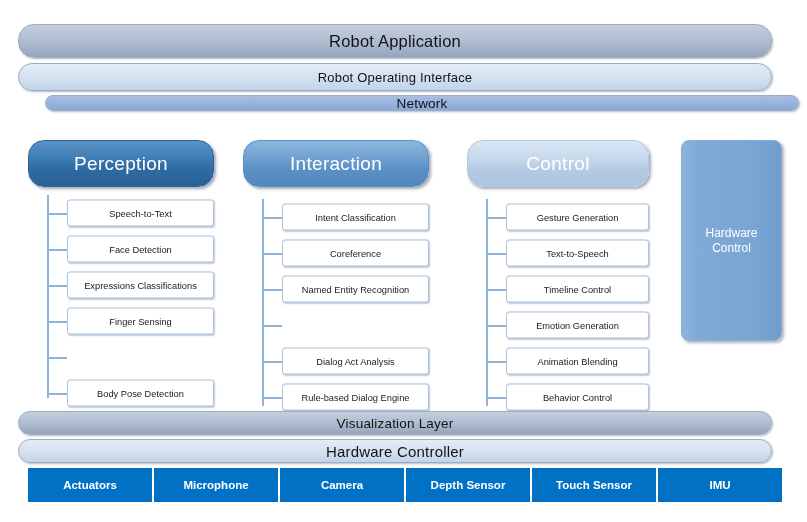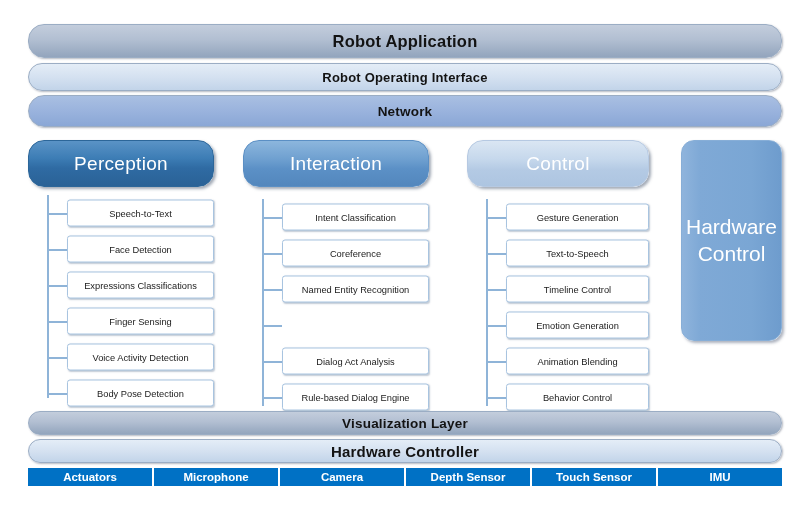--- a/index.html
+++ b/index.html
@@ -7,42 +7,42 @@
     width: 807px; height: 522px;
     background: #ffffff;
     font-family: "Liberation Sans", sans-serif;
     overflow: hidden;
   }
   #diagram { position: relative; width: 807px; height: 522px; background:#fff; }
 
   
   .layer-bar {
     position: absolute;
-    left: 28px; width: 754px;
+    left: 18px; width: 754px;
     display: flex; align-items: center; justify-content: center;
     border-radius: 16px;
     border: 1px solid #9badc4;
     box-shadow: 1px 1px 2px rgba(90,100,120,.45);
-    font-weight: bold;
+    font-weight: normal;
     color: #131313;
     letter-spacing: .2px;
   }
   .bar-gray {
     background: linear-gradient(to bottom, #c3cddc 0%, #b2bfd2 45%, #93a5bd 100%);
   }
   .bar-pale {
     background: linear-gradient(to bottom, #e4edf7 0%, #d3e0f0 55%, #c2d4e9 100%);
   }
   .bar-blue {
     background: linear-gradient(to bottom, #a9bfe2 0%, #9ab3dd 50%, #8aa7d6 100%);
   }
 
   #bar-robot-application { top: 24px;  height: 34px; font-size: 16.5px; }
   #bar-robot-operating    { top: 63px;  height: 28px; font-size: 13px; }
-  #bar-network            { top: 95px;  height: 32px; font-size: 13.5px; }
+  #bar-network            { top: 95px;  height: 16px; font-size: 13.5px; margin-left: 27px; }
   #bar-visualization      { top: 411px; height: 24px; font-size: 13.5px; }
   #bar-hardware-controller{ top: 439px; height: 24px; font-size: 15px; }
 
   
   .branch { position: absolute; top: 140px; }
   #branch-perception  { left: 28px;  width: 186px; }
   #branch-interaction { left: 243px; width: 186px; }
   #branch-control     { left: 467px; width: 182px; }
 
   .branch-header {
@@ -98,36 +98,36 @@
     color: #1b1b1b;
     box-shadow: 1px 1px 1.5px rgba(120,140,165,.45);
     white-space: nowrap;
   }
 
   
   #hardware-control-box {
     position: absolute;
     left: 681px; top: 140px;
     width: 101px; height: 201px;
-    border-radius: 13px;
+    border-radius: 8px;
     background: linear-gradient(to right, #8fb4dc 0%, #7fa9d6 18%, #7aa6d4 70%, #6e9ccd 100%);
     border: 1px solid #87aed7;
     box-shadow: 2px 2px 3px rgba(70,85,110,.45);
     display: flex; align-items: center; justify-content: center;
     color: #ffffff;
-    font-size: 21px;
+    font-size: 12px;
     line-height: 1.25;
     text-align: center;
   }
 
   
   #sensor-row {
     position: absolute;
     left: 28px; top: 468px;
-    width: 754px; height: 18px;
+    width: 754px; height: 34px;
     display: flex;
     gap: 2px;
   }
   .sensor-cell {
     flex: 1;
     background: #0071c5;
     display: flex; align-items: center; justify-content: center;
     color: #ffffff;
     font-size: 11.5px;
     font-weight: bold;
@@ -167,21 +167,20 @@
       <div class="leaf-row">
         <span class="stub"></span>
         <div class="leaf-box">Expressions Classifications</div>
       </div>
       <div class="leaf-row">
         <span class="stub"></span>
         <div class="leaf-box">Finger Sensing</div>
       </div>
       <div class="leaf-row">
         <span class="stub"></span>
-        <div class="leaf-box">Voice Activity Detection</div>
       </div>
       <div class="leaf-row">
         <span class="stub"></span>
         <div class="leaf-box">Body Pose Detection</div>
       </div>
     </div>
   </div>
 
   <div class="branch" id="branch-interaction">
     <div class="branch-header hdr-mid">

